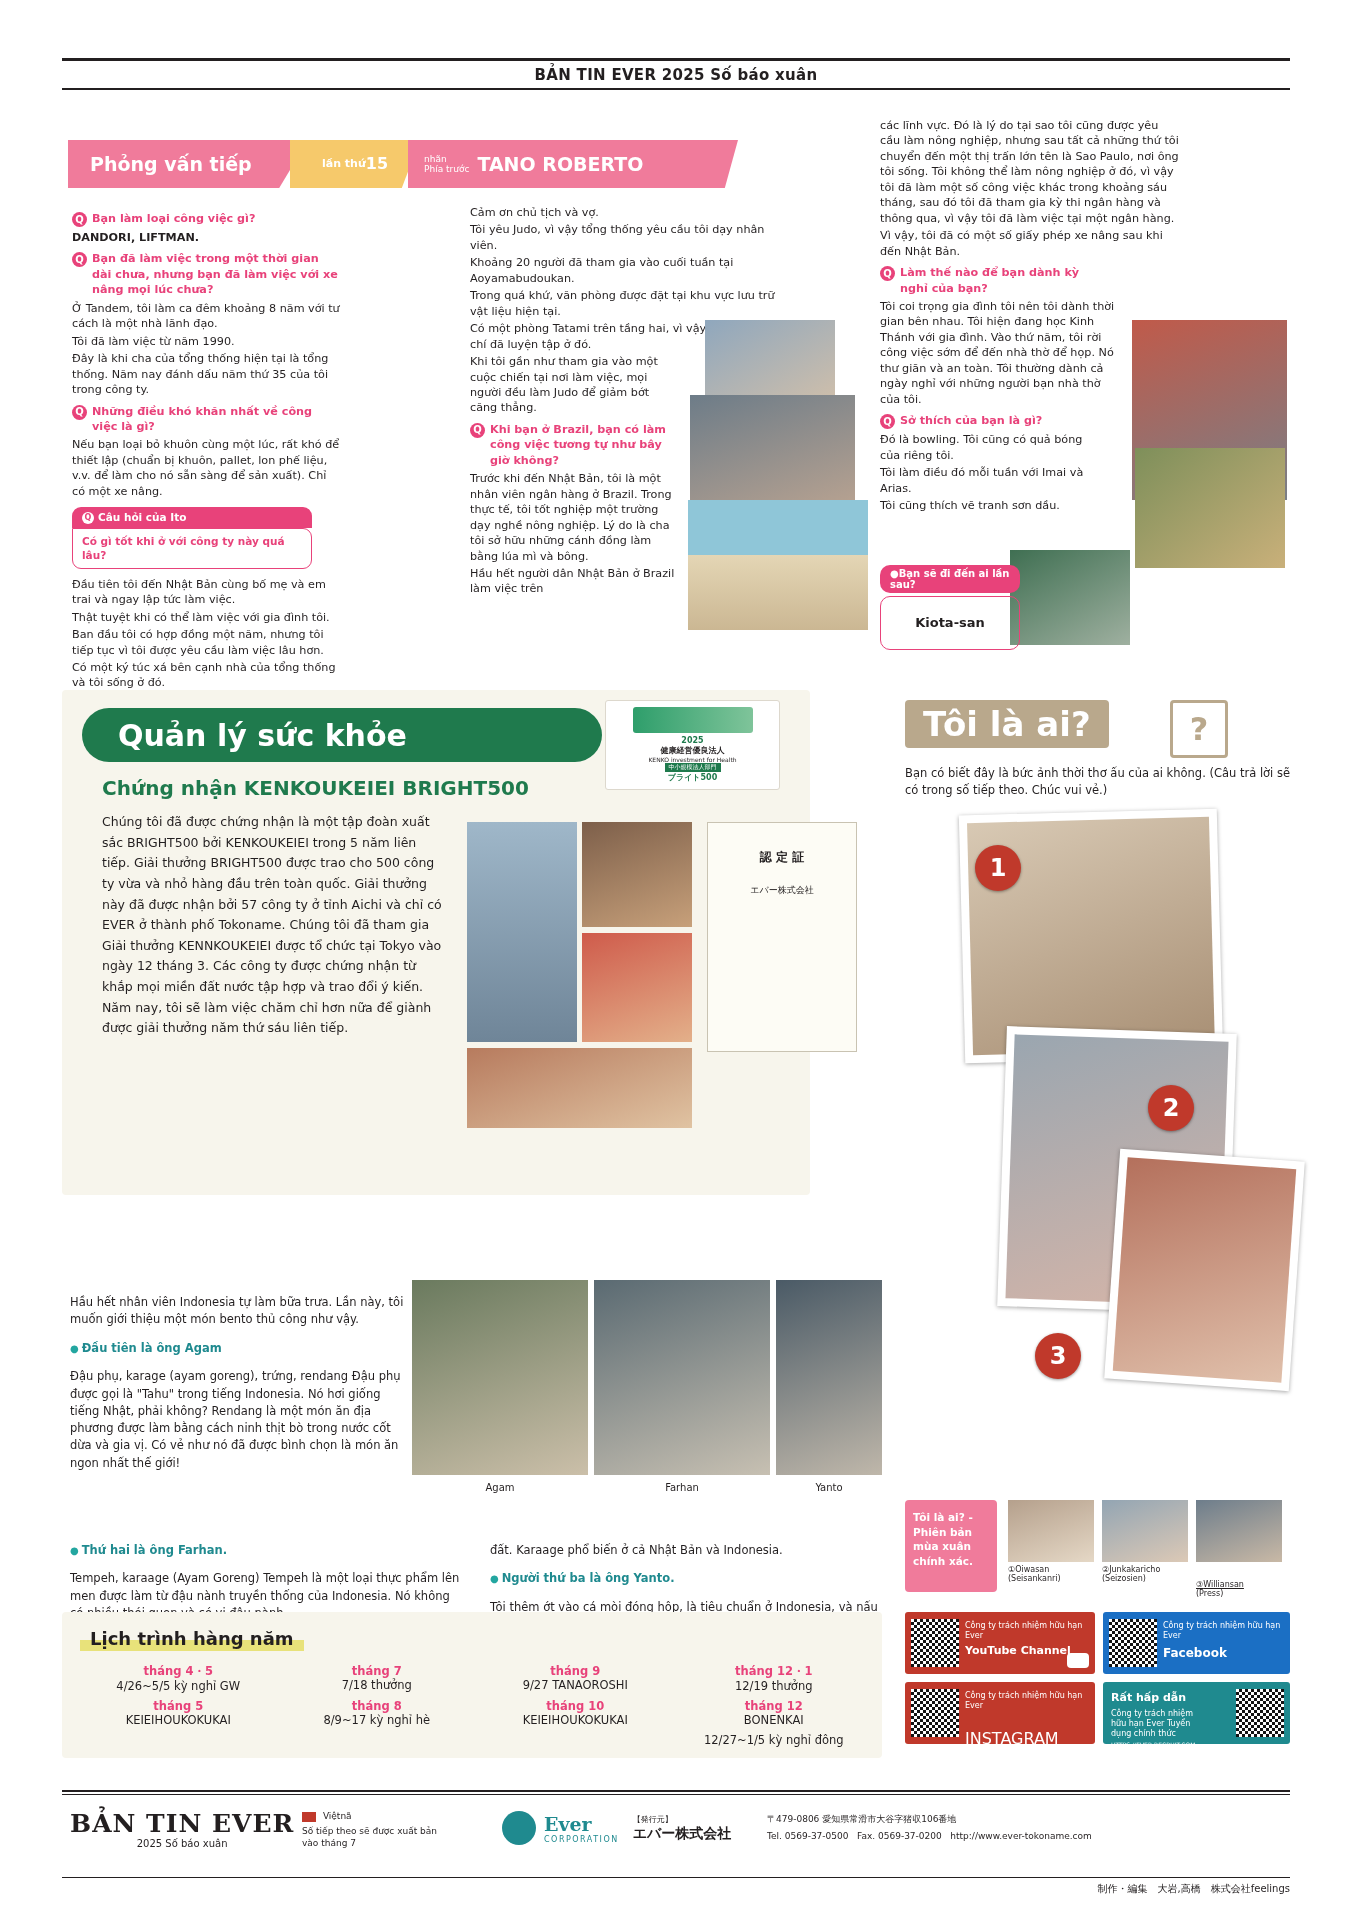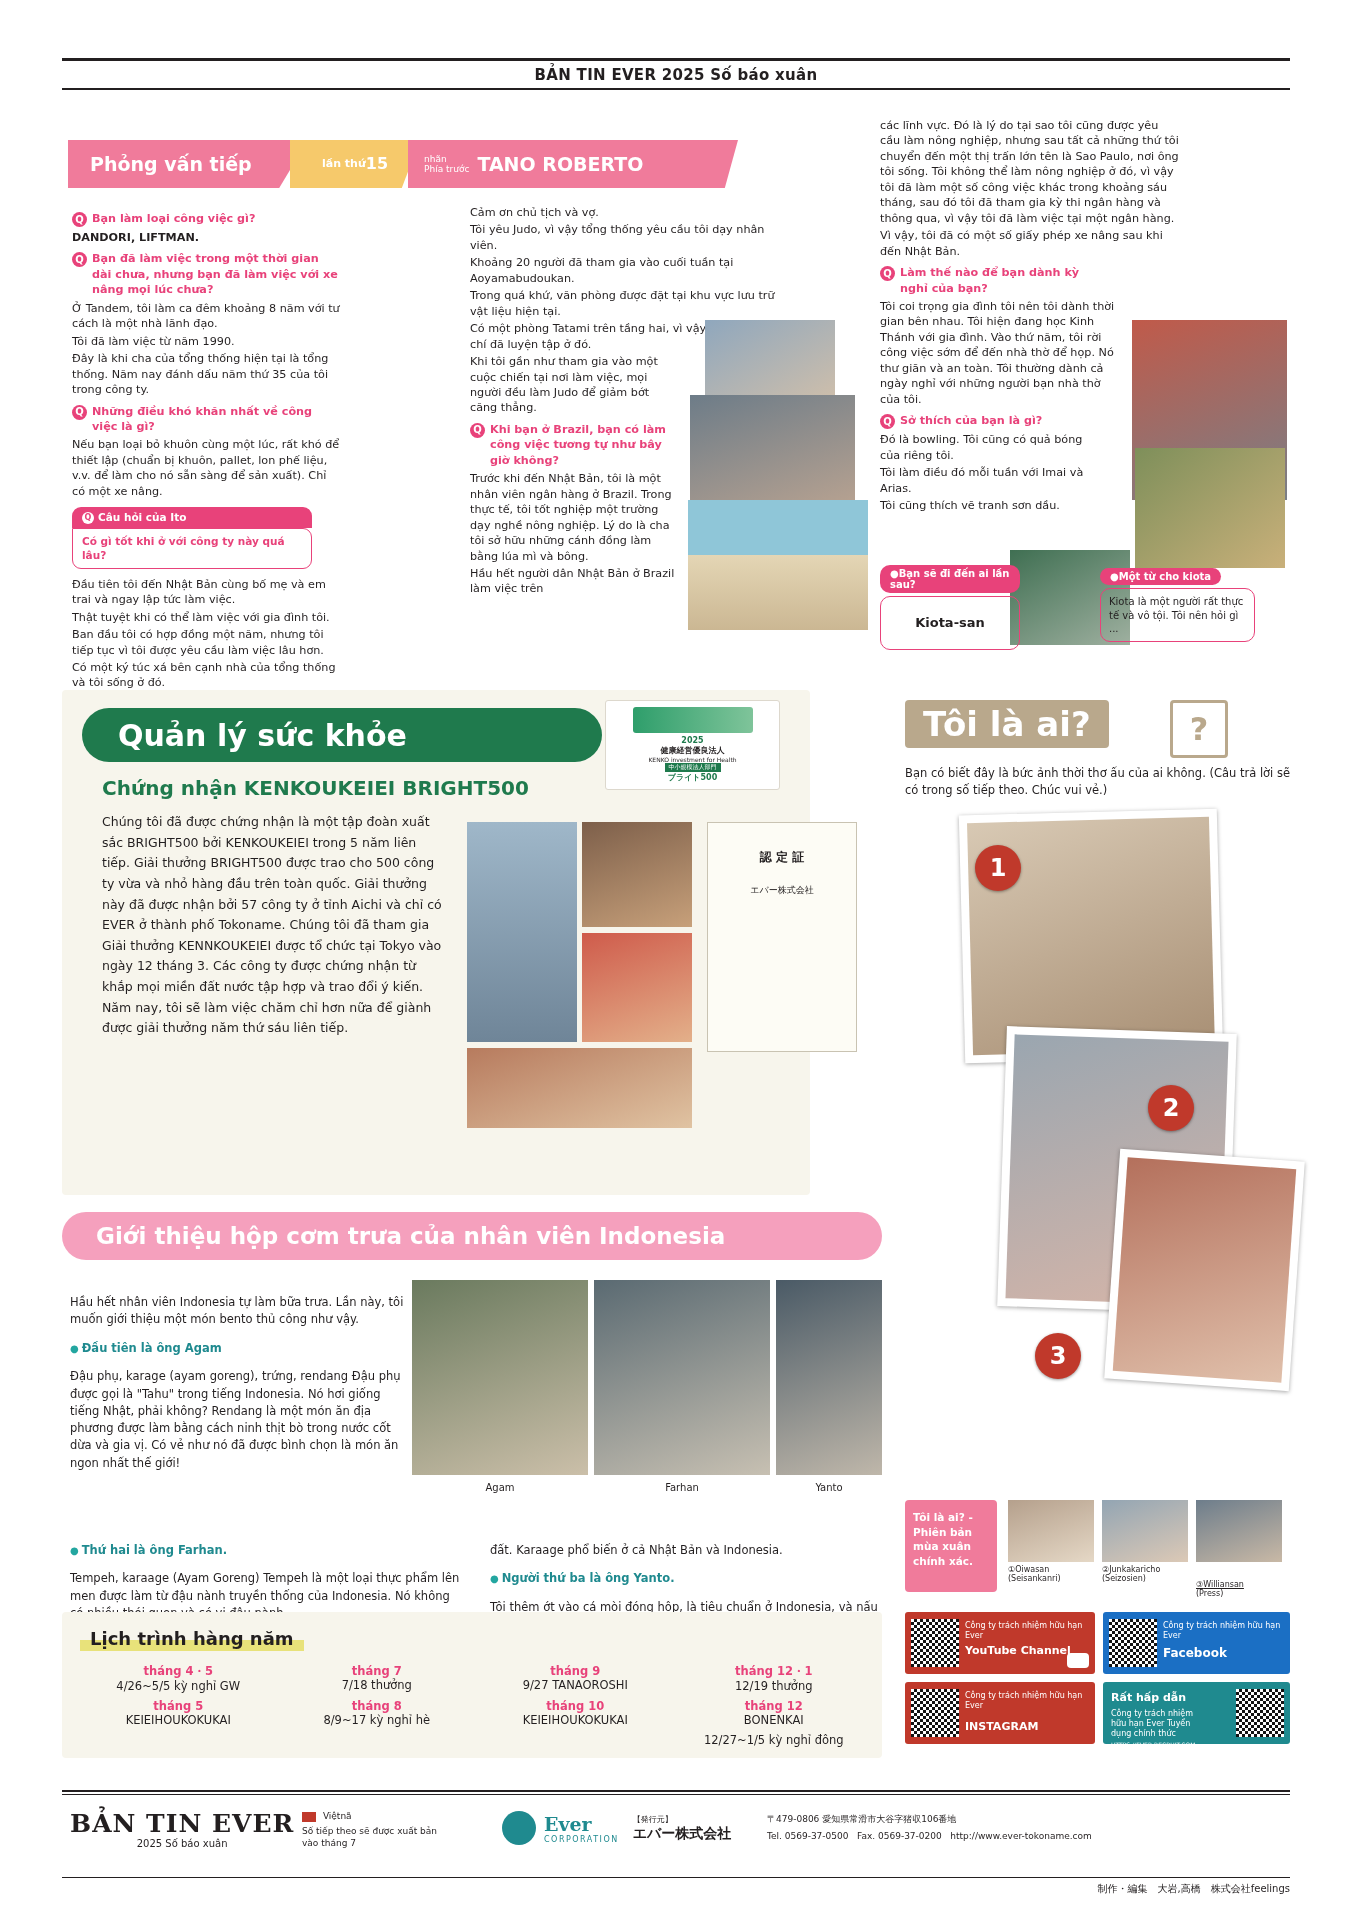--- a/index.html
+++ b/index.html
@@ -298,24 +298,20 @@
     </div>
     <p style="width:225px">Đó là bowling. Tôi cũng có quả bóng của riêng tôi.</p>
     <p style="width:225px">Tôi làm điều đó mỗi tuần với Imai và Arias.</p>
     <p style="width:225px">Tôi cũng thích vẽ tranh sơn dầu.</p>
   </div>
 
   <div class="pinkbox" style="left:880px; top:565px; width:140px;">
     <div class="pb-head">●<span>Bạn sẽ đi đến ai lần sau?</span></div>
     <div class="pb-body" style="height:54px; display:flex; align-items:center; justify-content:center; font-size:13px; font-weight:bold;">Kiota-san</div>
   </div>
-  <div class="pinkbox" style="left:1100px; top:565px; width:155px;">
-    <div class="pb-head">●<span>Một từ cho kiota</span></div>
-    <div class="pb-body" style="height:54px;">Kiota là một người rất thực tế và vô tội. Tôi nên hỏi gì ...</div>
-  </div>
 
   <div class="health">
     <div class="health-title">Quản lý sức khỏe</div>
     <div class="kenko-logo">
       <div style="width:120px;height:26px;background:linear-gradient(90deg,#2e9e6b,#7fc49a);border-radius:3px;"></div>
       <div class="tiny" style="color:#1f7a4d;font-weight:bold;margin-top:3px;">2025</div>
       <div class="tiny" style="font-weight:bold;">健康経営優良法人</div>
       <div class="tiny" style="font-size:6px;">KENKO investment for Health</div>
       <div class="tiny" style="font-size:6px;background:#1f7a4d;color:#fff;padding:0 4px;">中小規模法人部門</div>
       <div class="tiny" style="font-weight:bold;color:#1f7a4d;">ブライト500</div>
@@ -326,21 +322,20 @@
     <div class="photo" style="left:405px; top:132px; width:110px; height:220px; background:linear-gradient(180deg,#9fb7c9,#6f8598);"></div>
     <div class="photo" style="left:520px; top:132px; width:110px; height:105px; background:linear-gradient(160deg,#7d5f4a,#c7a07a);"></div>
     <div class="photo" style="left:520px; top:243px; width:110px; height:109px; background:linear-gradient(160deg,#cf5b4b,#e3b08a);"></div>
     <div class="photo" style="left:405px; top:358px; width:225px; height:80px; background:linear-gradient(160deg,#b77b5e,#e0c3a2);"></div>
     <div class="photo" style="left:645px; top:132px; width:150px; height:230px; background:#fdfcf5; border:1px solid #c9c3b2;">
       <div style="text-align:center;font-size:12px;font-weight:bold;margin-top:26px;">認 定 証</div>
       <div style="text-align:center;font-size:9px;margin-top:18px;">エバー株式会社</div>
     </div>
   </div>
 
-  <div class="indo-title">Giới thiệu hộp cơm trưa của nhân viên Indonesia</div>
 
   <div class="indo-left">
     <p>Hầu hết nhân viên Indonesia tự làm bữa trưa. Lần này, tôi muốn giới thiệu một món bento thủ công như vậy.</p>
     <p class="bullet">Đầu tiên là ông Agam</p>
     <p>Đậu phụ, karage (ayam goreng), trứng, rendang Đậu phụ được gọi là "Tahu" trong tiếng Indonesia. Nó hơi giống tiếng Nhật, phải không? Rendang là một món ăn địa phương được làm bằng cách ninh thịt bò trong nước cốt dừa và gia vị. Có vẻ như nó đã được bình chọn là món ăn ngon nhất thế giới!</p>
   </div>
 
   <div class="indo-left2">
     <p class="bullet">Thứ hai là ông Farhan.</p>
     <p>Tempeh, karaage (Ayam Goreng) Tempeh là một loại thực phẩm lên men được làm từ đậu nành truyền thống của Indonesia. Nó không có nhiều thói quen và có vị đậu nành</p>
@@ -462,21 +457,21 @@
         <div class="tiny">Công ty trách nhiệm hữu hạn Ever</div>
         <div style="font-size:12px;font-weight:bold;margin-top:5px;">Facebook</div>
       </div>
     </div>
     <div class="sbox" style="left:0; top:70px; width:190px; height:62px; background:#c0392b;">
       <div class="qr" style="position:absolute;left:6px;top:7px;width:48px;height:48px;">
           <div class="qr-inner"></div>
         </div>
       <div style="position:absolute;left:60px;top:9px;width:126px;">
         <div class="tiny">Công ty trách nhiệm hữu hạn Ever</div>
-        <div style="font-size:11px;font-weight:bold;margin-top:9px;">INSTAGRAM</div>
+        <div style="font-size:16px;font-weight:normal;margin-top:18px;">INSTAGRAM</div>
       </div>
     </div>
     <div class="sbox" style="left:198px; top:70px; width:187px; height:62px; background:#1f8a8f;">
       <div style="position:absolute;left:8px;top:9px;width:86px;">
         <div style="font-size:11px;font-weight:bold;">Rất hấp dẫn</div>
         <div class="tiny" style="margin-top:4px;">Công ty trách nhiệm hữu hạn Ever Tuyển dụng chính thức</div>
         <div class="tiny" style="font-size:6px;margin-top:2px;">HTTPS://EVER-RECRUIT.COM</div>
       </div>
       <div class="qr" style="position:absolute;right:6px;top:7px;width:48px;height:48px;">
           <div class="qr-inner"></div>

